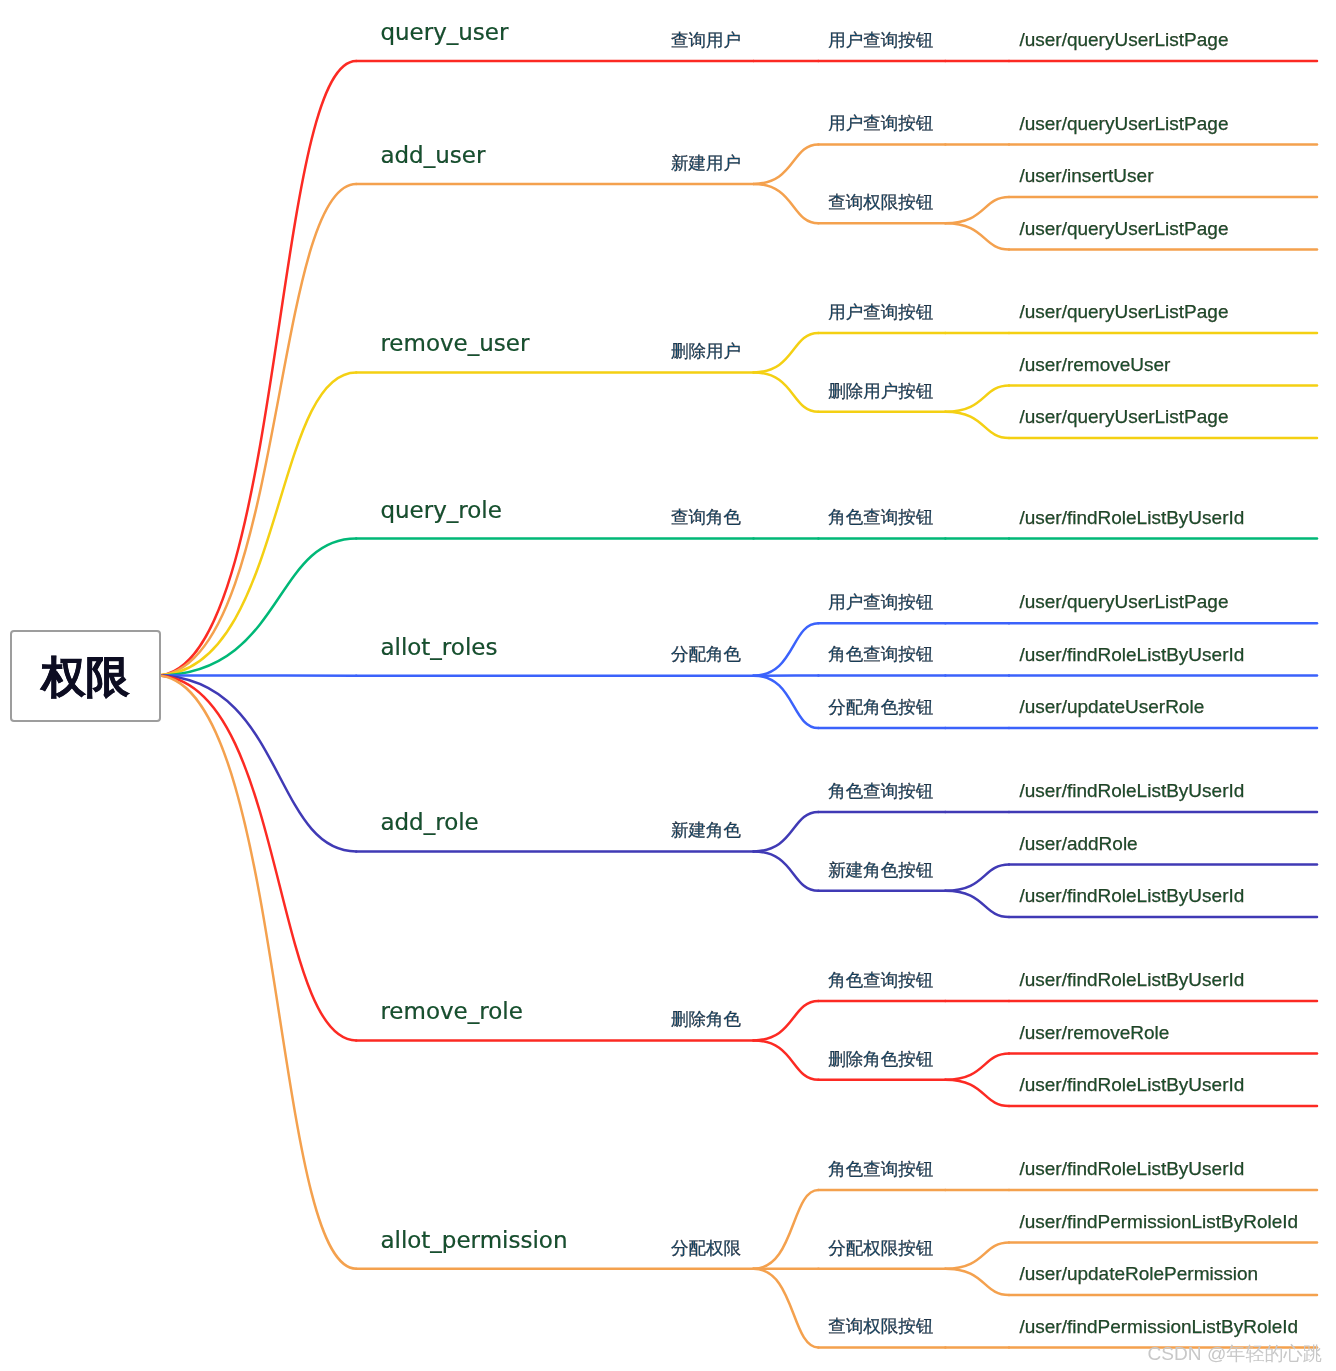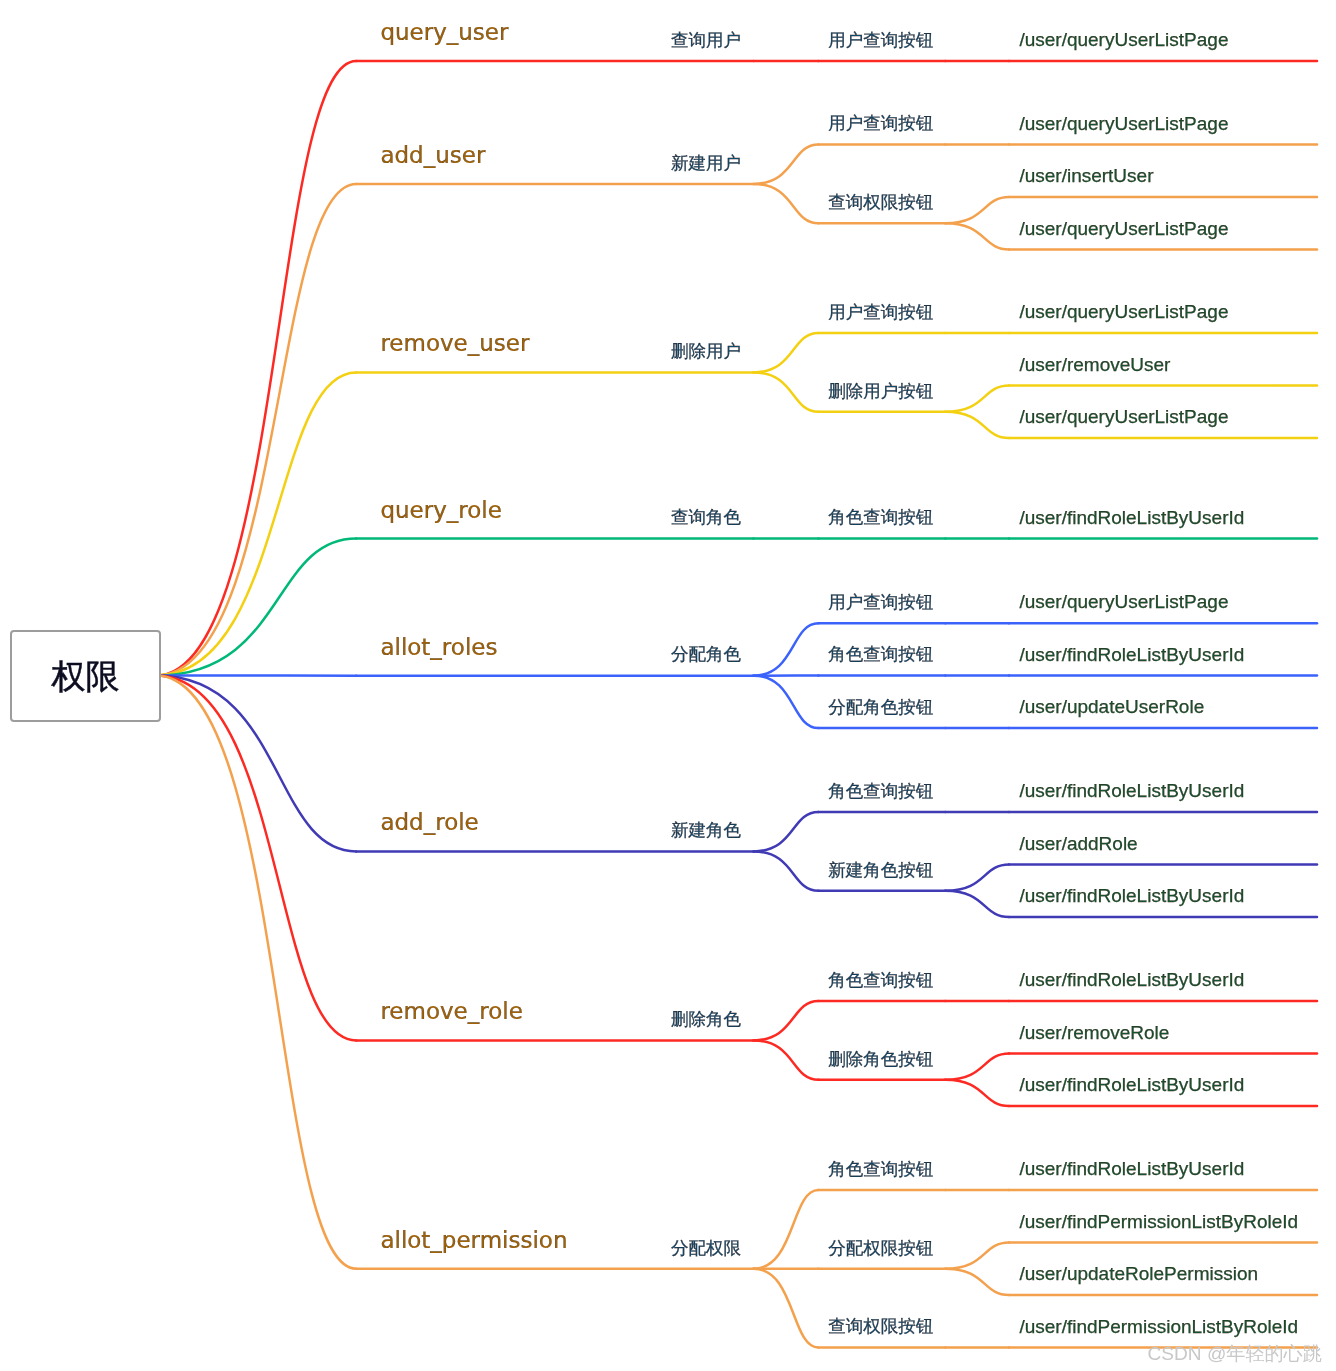--- a/index.html
+++ b/index.html
@@ -3,25 +3,25 @@
 <meta charset="utf-8">
 <style>
   html,body{margin:0;padding:0;background:#ffffff;}
   body{width:1336px;height:1371px;position:relative;overflow:hidden;
        font-family:"Liberation Sans","DejaVu Sans",sans-serif;
        -webkit-font-smoothing:antialiased;}
   #canvas{position:absolute;left:0;top:0;width:1336px;height:1371px;}
   #links{position:absolute;left:0;top:0;width:1336px;height:1371px;}
   .root-node{position:absolute;box-sizing:border-box;background:#fff;
              border:2.5px solid #9d9d9d;border-radius:4px;}
-  .root-label{position:absolute;white-space:nowrap;font-weight:normal;
-              font-size:34px;line-height:35px;color:#0d0d22;
+  .root-label{position:absolute;white-space:nowrap;font-weight:bold;
+              font-size:44px;line-height:35px;color:#0d0d22;
               -webkit-text-stroke:0.5px #0d0d22;}
   .lbl{position:absolute;white-space:nowrap;}
-  .lbl-code{font-family:"DejaVu Sans","Liberation Sans",sans-serif;font-weight:normal;font-size:23px;line-height:23px;color:#a16207;-webkit-text-stroke:0.2px #0a0a14;}
+  .lbl-code{font-family:"DejaVu Sans","Liberation Sans",sans-serif;font-weight:normal;font-size:23px;line-height:23px;color:#14532d;-webkit-text-stroke:0.2px #0a0a14;}
   .lbl-cn{font-size:17.5px;line-height:17.5px;color:#0c4a6e;-webkit-text-stroke:0.25px #3a1512;}
   .lbl-url{font-size:19px;line-height:19px;color:#14532d;-webkit-text-stroke:0.25px #3a1512;}
   .watermark{position:absolute;white-space:nowrap;font-size:19.1px;line-height:19.1px;color:#c8c8c8;}
 </style>
 </head>
 <body>
 
 <div id="canvas">
   <svg id="links" viewBox="0 0 1336 1371" width="1336" height="1371">
       <path d="M818.4,61L945.4,61" fill="none" stroke="#fc2a23" stroke-width="2.5" stroke-linecap="round"></path>

